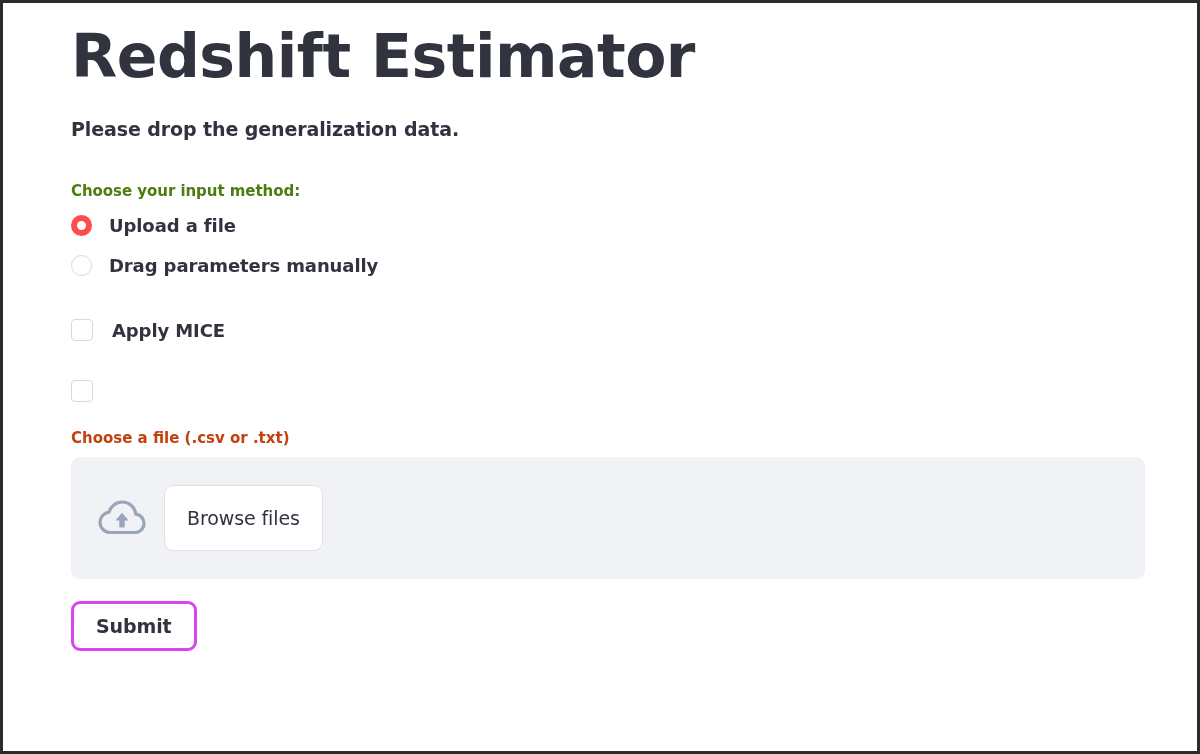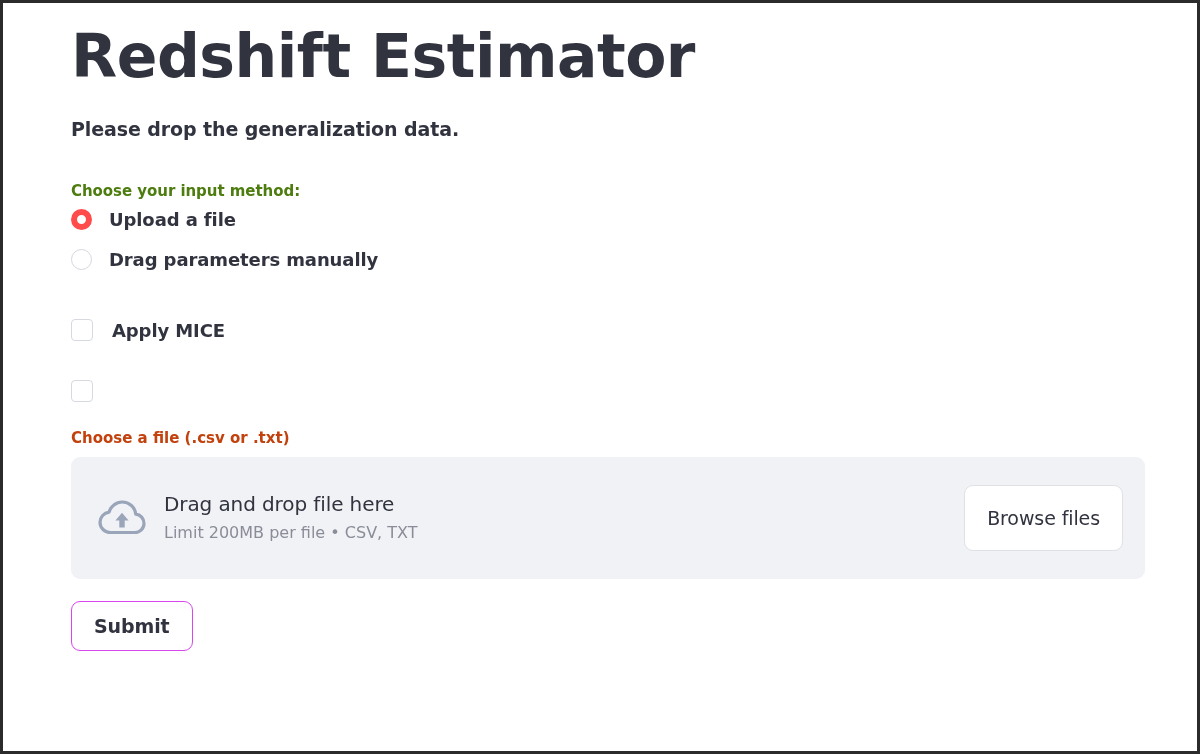--- a/index.html
+++ b/index.html
@@ -55,21 +55,21 @@
     margin: 0 0 9px 0;
     letter-spacing: -0.05px;
   }
 
   
   .radio-group {
     margin: 0 0 26px 0;
   }
   .radio-row {
     display: flex;
-    align-items: flex-start;
+    align-items: center;
     height: 32px;
     margin-bottom: 8px;
     cursor: pointer;
   }
   .radio-mark {
     box-sizing: border-box;
     width: 21px;
     height: 21px;
     border-radius: 50%;
     background: #ffffff;
@@ -173,21 +173,21 @@
     justify-content: center;
     cursor: pointer;
     letter-spacing: -0.1px;
   }
 
   
   .submit-btn {
     margin-top: 22px;
     box-sizing: border-box;
     background: #ffffff;
-    border: 1px solid #d946ef;
+    border: 3px solid #d946ef;
     border-radius: 9px;
     height: 50px;
     padding: 0 22px;
     font-family: inherit;
     font-size: 19px;
     font-weight: bold;
     color: #31333f;
     display: inline-flex;
     align-items: center;
     justify-content: center;
@@ -229,23 +229,19 @@
 
     <div class="uploader-label">Choose a file (.csv or .txt)</div>
 
     <div class="dropzone">
       <span class="cloud-icon">
         <svg width="52" height="40" viewBox="0 0 52 40" fill="none" xmlns="http://www.w3.org/2000/svg">
           <path d="M14.5 34.5C8.7 34.5 4 29.9 4 24.3c0-5.2 4-9.5 9.1-10.1C14.6 8.3 20 4 26.3 4c7 0 12.8 5.3 13.4 12.1 4.8 .5 8.3 4.5 8.3 9.3 0 5-4.1 9.1-9.2 9.1H14.5z" stroke="#9aa5ba" stroke-width="3.2" stroke-linejoin="round" fill="none"></path>
           <path d="M26 14.8l6.6 7.6h-3.9v7.1h-5.4v-7.1h-3.9L26 14.8z" fill="#9aa5ba"></path>
         </svg>
       </span>
-      <span class="dz-texts">
-        <span class="dz-primary">Drag and drop file here</span>
-        <span class="dz-secondary">Limit 200MB per file • CSV, TXT</span>
-      </span>
       <button class="browse-btn">Browse files</button>
     </div>
 
     <button class="submit-btn">Submit</button>
 
   </div>
 </div>
 
 </body></html>

